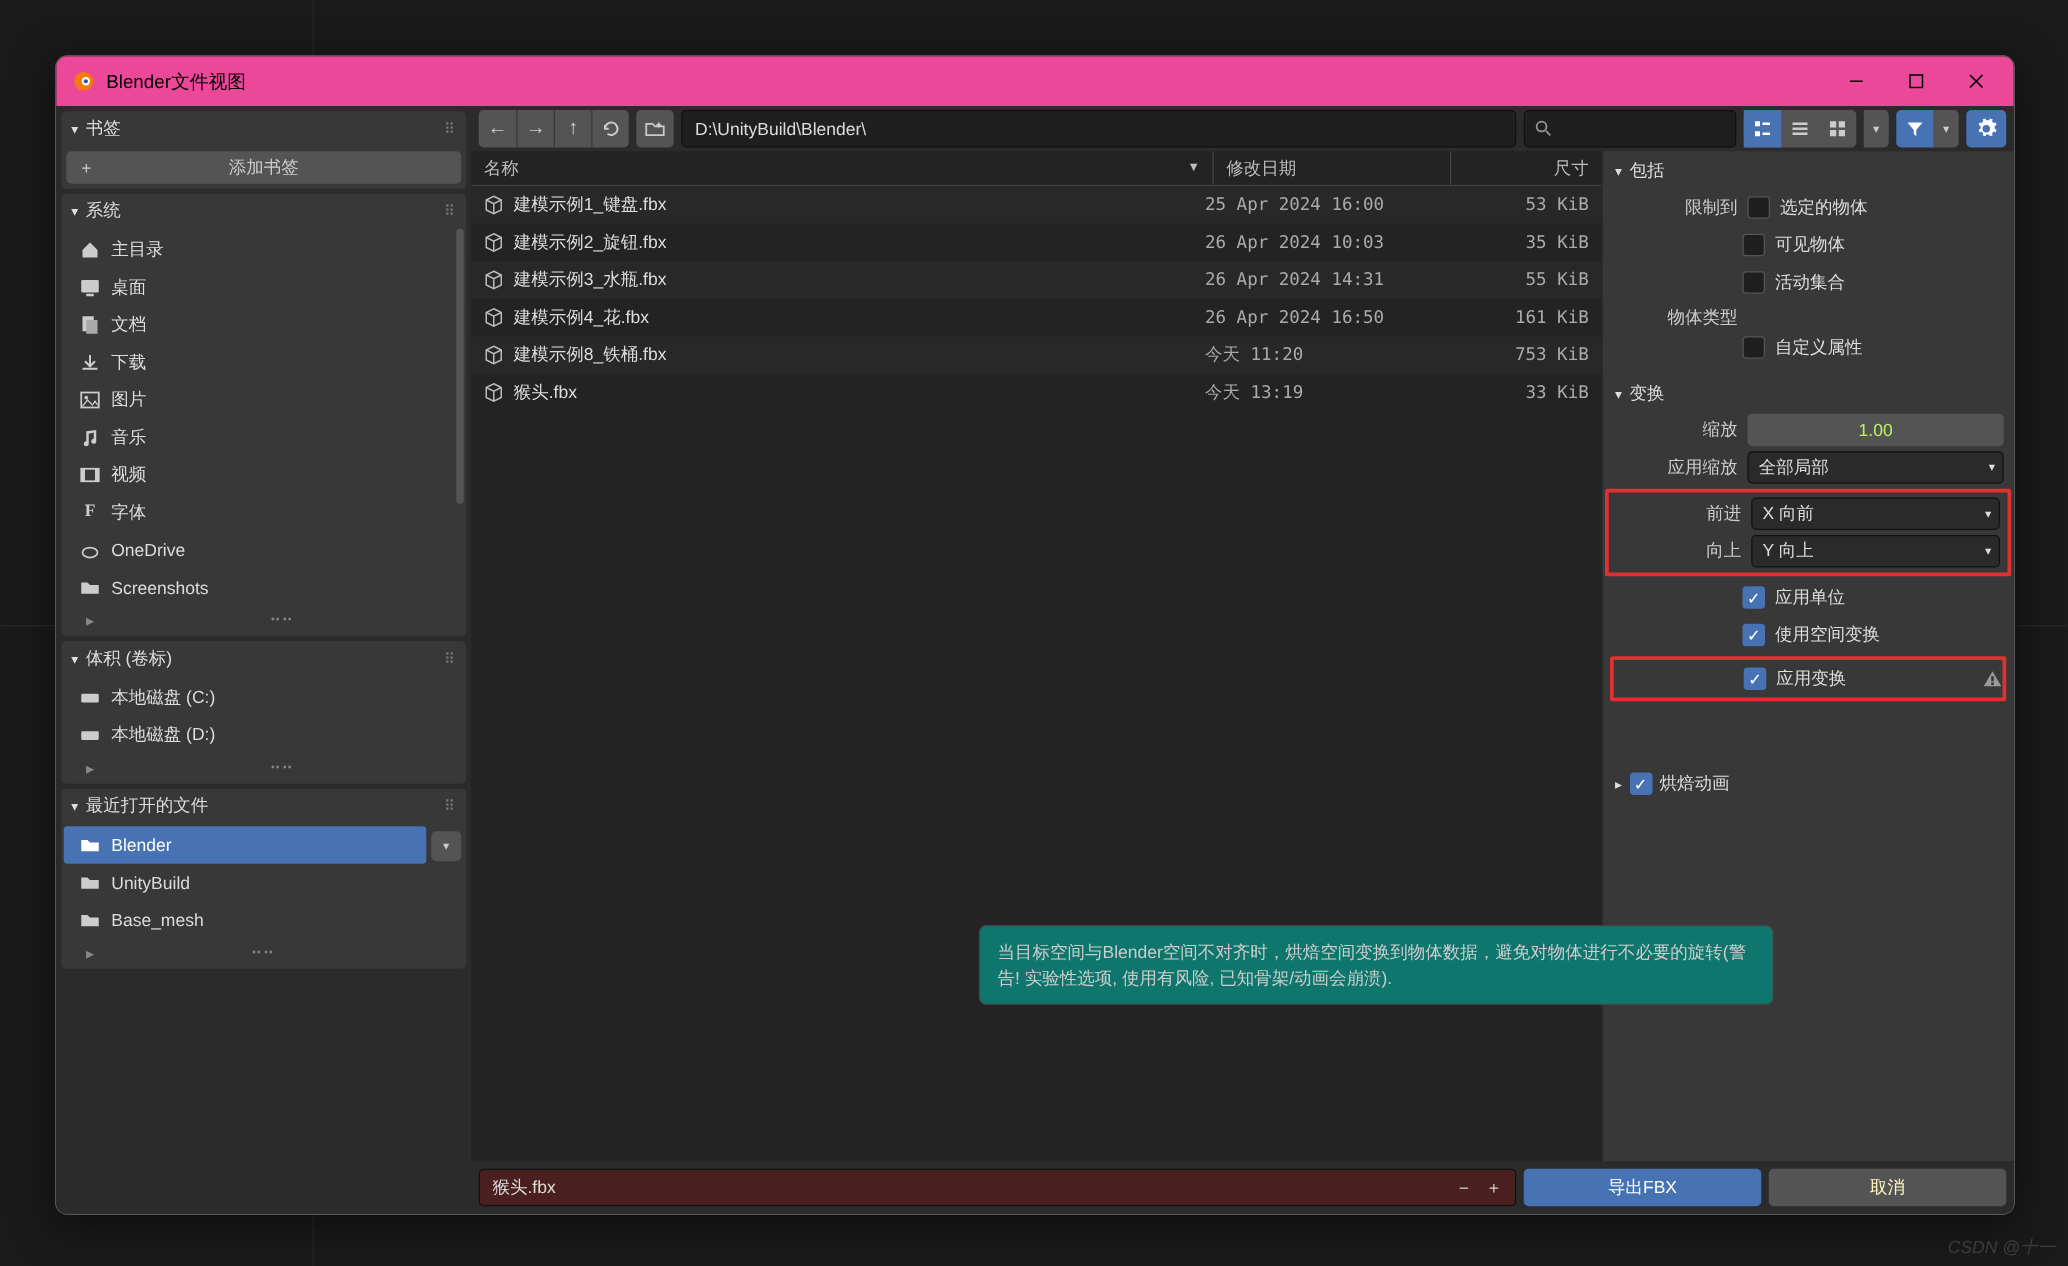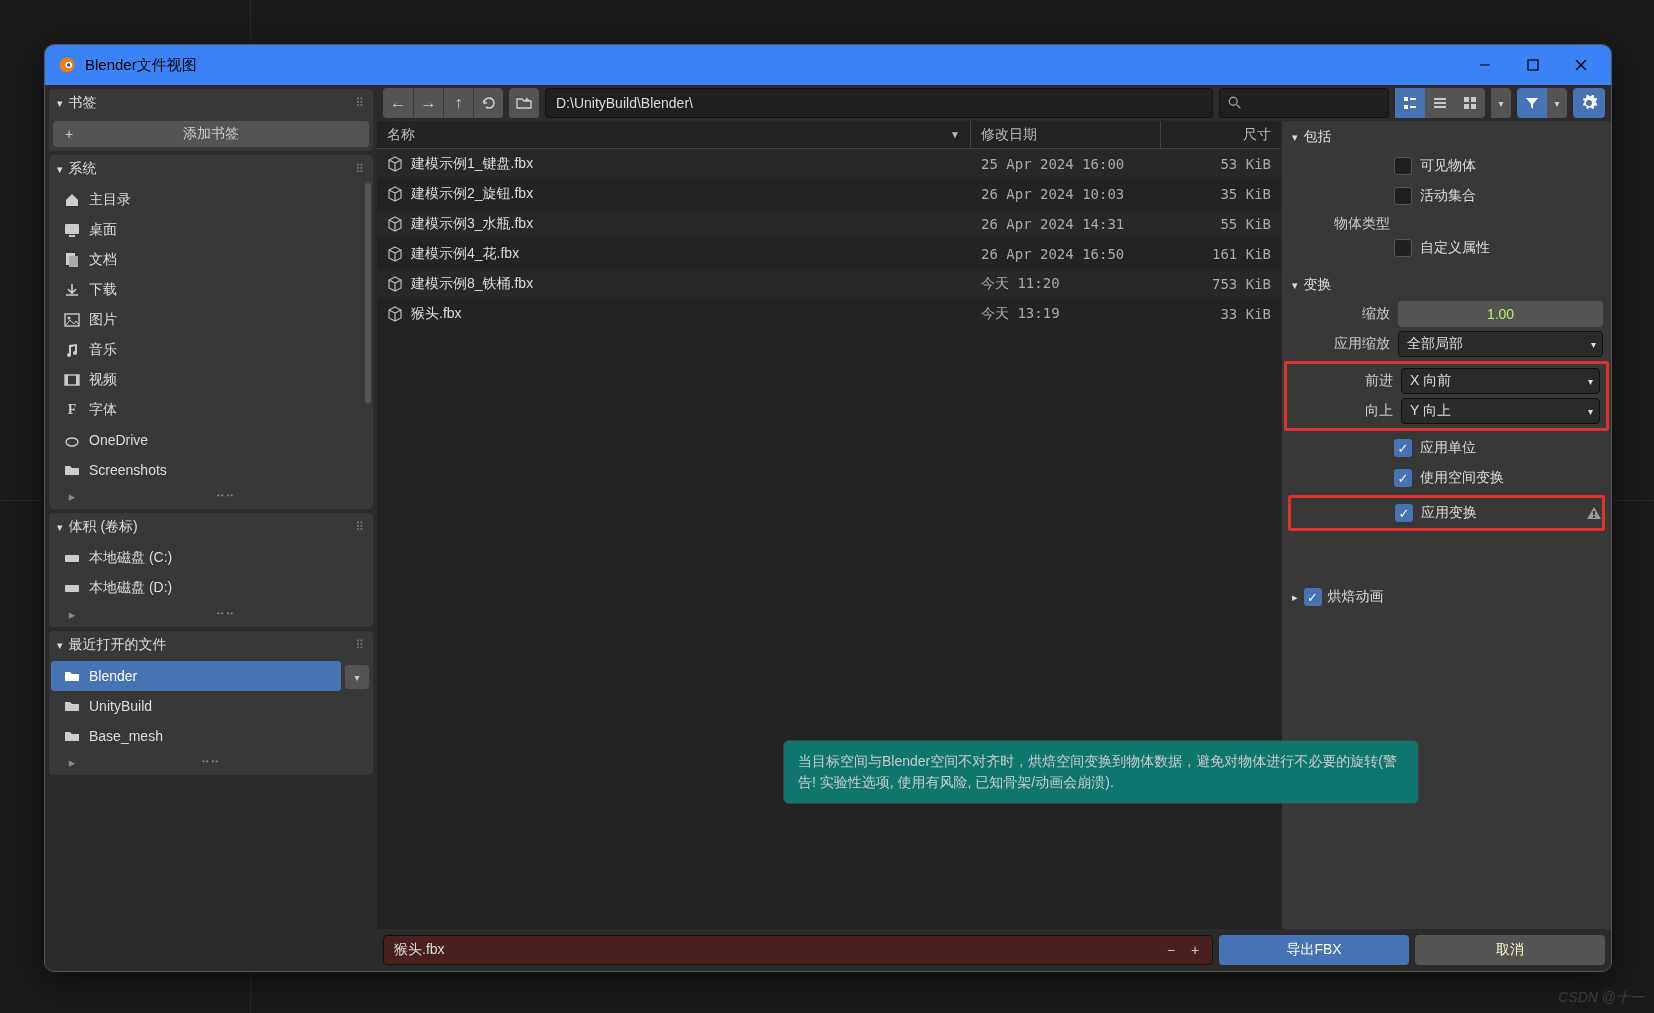--- a/index.html
+++ b/index.html
@@ -1,20 +1,20 @@
 <!DOCTYPE html>
 <html><head>
 <meta charset="utf-8">
 <style>
 * { margin: 0; padding: 0; box-sizing: border-box; font-family: "Segoe UI", "Microsoft YaHei", sans-serif; }
 body { background: #111; width: 1654px; height: 1013px; position: relative; overflow: hidden; }
 .viewport-bg { position: absolute; inset: 0; background: #1a1a1a; }
 .grid-line { position: absolute; background: rgba(60,60,70,0.4); }
 .window { position: absolute; left: 44px; top: 44px; width: 1568px; height: 928px; background: #2d2d2d; border: 1px solid #555; border-radius: 10px; box-shadow: 0 8px 32px rgba(0,0,0,0.5); display: flex; flex-direction: column; overflow: hidden; }
-.titlebar { height: 40px; background: #3b82f6; display: flex; align-items: center; padding: 0 12px; color: #000; }
+.titlebar { height: 40px; background: #ec4899; display: flex; align-items: center; padding: 0 12px; color: #000; }
 .titlebar .blender-logo { width: 20px; height: 20px; margin-right: 8px; }
 .titlebar .title { font-size: 15px; flex: 1; }
 .titlebar .win-btns { display: flex; gap: 28px; margin-right: 8px; }
 .titlebar .win-btn { width: 20px; height: 20px; display: flex; align-items: center; justify-content: center; cursor: pointer; }
 .content { flex: 1; display: flex; background: #2b2b2b; min-height: 0; }
 .sidebar { width: 332px; background: #2b2b2b; display: flex; flex-direction: column; padding: 4px; gap: 4px; overflow: hidden; }
 .panel { background: #383838; border-radius: 4px; }
 .panel-header { height: 28px; display: flex; align-items: center; padding: 0 8px; color: #ddd; font-size: 14px; cursor: pointer; position: relative; }
 .panel-header .chev { margin-right: 6px; font-size: 11px; }
 .panel-header .grip { position: absolute; right: 8px; color: #777; font-size: 12px; letter-spacing: 1px; }
@@ -42,21 +42,21 @@
 .drop-caret { width: 20px; height: 30px; background: #545454; border-radius: 0 4px 4px 0; display: flex; align-items: center; justify-content: center; color: #ccc; cursor: pointer; font-size: 10px; }
 .filebody { flex: 1; display: flex; min-height: 0; }
 .filelist { flex: 1; background: #232323; display: flex; flex-direction: column; justify-content: space-between; }
 .col-headers { height: 28px; display: flex; border-bottom: 1px solid #444; color: #bbb; font-size: 14px; }
 .col-h { display: flex; align-items: center; padding: 0 10px; border-right: 1px solid #444; }
 .col-name { flex: 1; position: relative; }
 .col-date { width: 190px; }
 .col-size { width: 120px; justify-content: flex-end; }
 .sort-tri { font-size: 10px; position: absolute; right: 10px; }
 .file-rows { flex: 1; overflow: auto; }
-.file-row { height: 30px; display: flex; align-items: center; color: #ddd; font-size: 14px; }
+.file-row { height: 30px; display: flex; align-items: center; color: #ddd; font-size: 14px; gap: 17px; }
 .file-row:nth-child(odd) { background: #282828; }
 .file-row .fname { flex: 1; display: flex; align-items: center; padding: 0 10px; gap: 8px; }
 .file-row .fdate { width: 190px; padding: 0 10px; color: #aaa; font-family: "Consolas", monospace; }
 .file-row .fsize { width: 120px; text-align: right; padding: 0 10px; color: #aaa; font-family: "Consolas", monospace; }
 .right-props { width: 330px; background: #383838; border-left: 1px solid #222; overflow: auto; padding: 2px; position: relative; }
 .prop-section-header { height: 28px; display: flex; align-items: center; padding: 0 8px; color: #ddd; font-size: 14px; cursor: pointer; }
 .prop-row { display: flex; align-items: center; height: 30px; padding: 0 6px; }
 .prop-label { width: 108px; text-align: right; color: #ccc; font-size: 14px; padding-right: 8px; }
 .prop-field { flex: 1; }
 .checkbox-row { display: flex; align-items: center; height: 30px; padding-left: 110px; color: #ddd; font-size: 14px; gap: 8px; }
@@ -453,20 +453,27 @@
                 <div class="fsize">33 KiB</div>
               </div>
             </div>
         </div>
 
         <div class="right-props">
           <div class="prop-section-header">
               <span class="chev" style="margin-right:6px;font-size:11px">▾</span>
               <span>包括</span>
             </div>
+          <div class="prop-row">
+              <div class="prop-label">限制到</div>
+              <div class="prop-field checkbox-row" style="padding-left:0">
+                <span class="cb unchecked"></span>
+                <span>选定的物体</span>
+              </div>
+            </div>
           <div class="checkbox-row">
               <span class="cb unchecked"></span>
               <span>可见物体</span>
             </div>
           <div class="checkbox-row">
               <span class="cb unchecked"></span>
               <span>活动集合</span>
             </div>
           <div class="prop-row" style="align-items:flex-start;height:auto;margin-top:4px">
               <div class="prop-label">物体类型</div>

